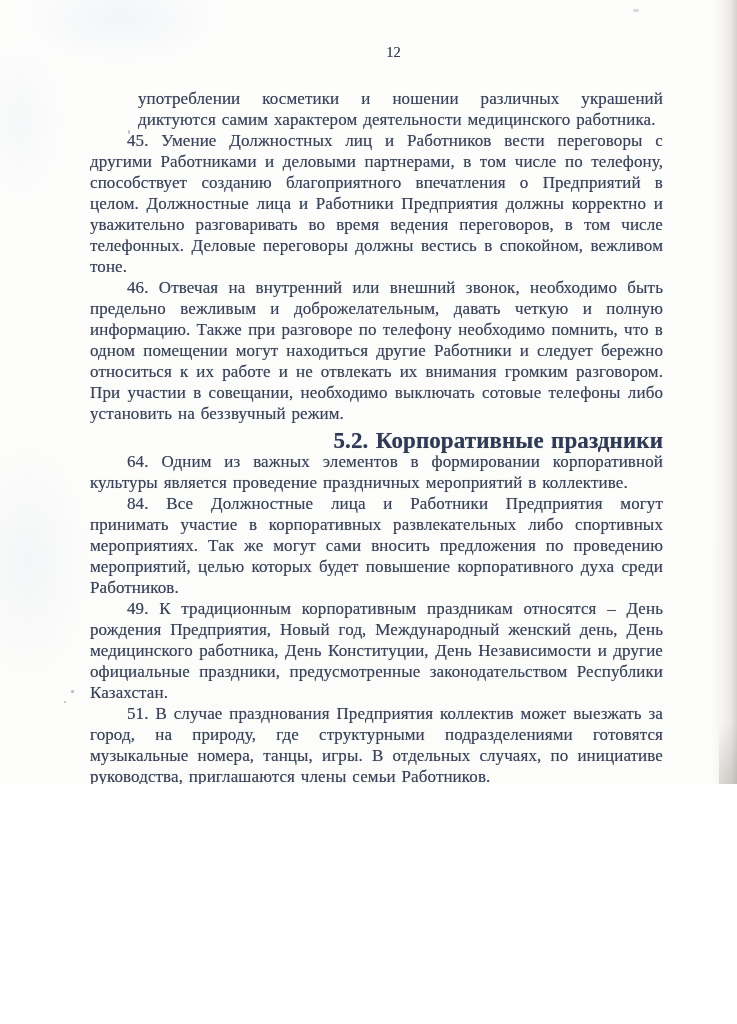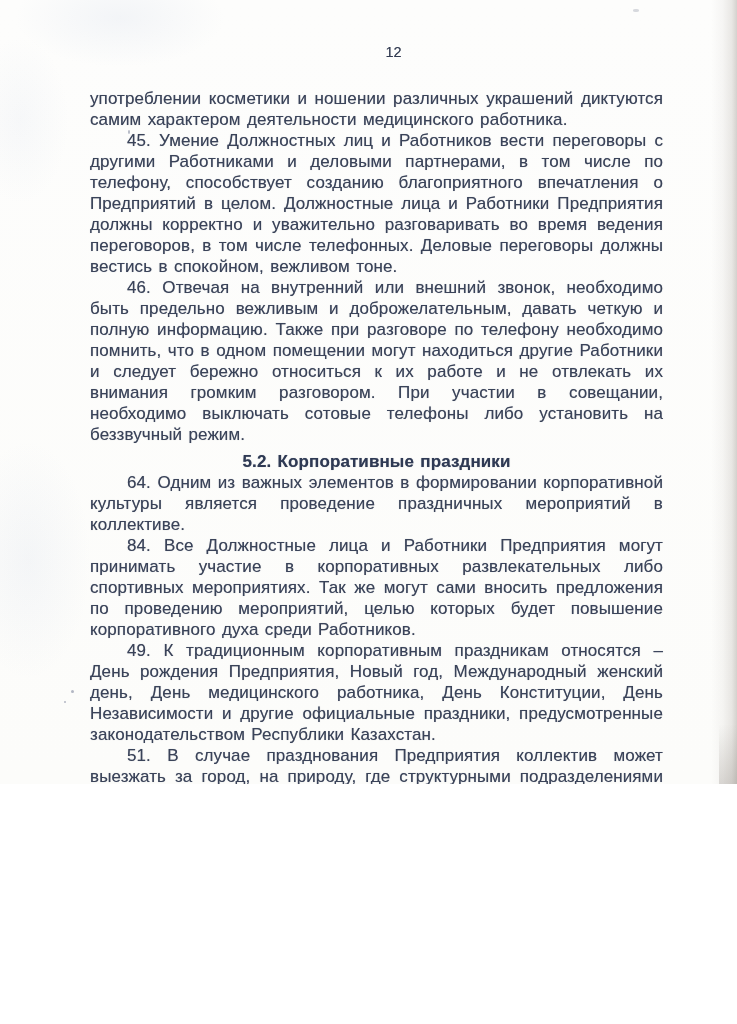--- a/index.html
+++ b/index.html
@@ -5,21 +5,21 @@
   html, body {
     margin: 0;
     padding: 0;
     background: #ffffff;
   }
   .page {
     position: relative;
     width: 737px;
     height: 784px;
     overflow: hidden;
-    font-family: Liberation Sans, sans-serif;
+    font-family: Liberation Serif, serif;
     background:
       radial-gradient(150px 70px at 120px 18px, rgba(168,184,214,0.12), rgba(168,184,214,0) 70%),
       radial-gradient(90px 170px at 28px 560px, rgba(168,184,214,0.10), rgba(168,184,214,0) 70%),
       radial-gradient(70px 120px at 20px 120px, rgba(168,184,214,0.08), rgba(168,184,214,0) 70%),
       linear-gradient(#fdfdfc, #fcfcfa);
   }
   .scan-shadow-right {
     position: absolute;
     top: 0;
     right: 0;
@@ -62,26 +62,27 @@
     letter-spacing: 0.1px;
     word-spacing: 1.5px;
     text-shadow: 0 0 0.7px rgba(58,67,89,0.55);
   }
   p.para {
     margin: 0;
     text-indent: 37px;
   }
   p.para.no-indent {
     text-indent: 0;
+    margin-left: 48px;
   }
   .heading {
     margin: 6px 0 0 0;
-    font-size: 17px;
+    font-size: 23px;
     font-weight: bold;
-    text-align: center;
+    text-align: right;
     text-indent: 0;
     color: #2f3a54;
     text-shadow: 0 0 0.7px rgba(47,58,84,0.6);
   }
   .heading.h53 {
     margin: 15px 0 13px 0;
   }
   .speck {
     position: absolute;
     background: rgba(88,98,128,0.45);

